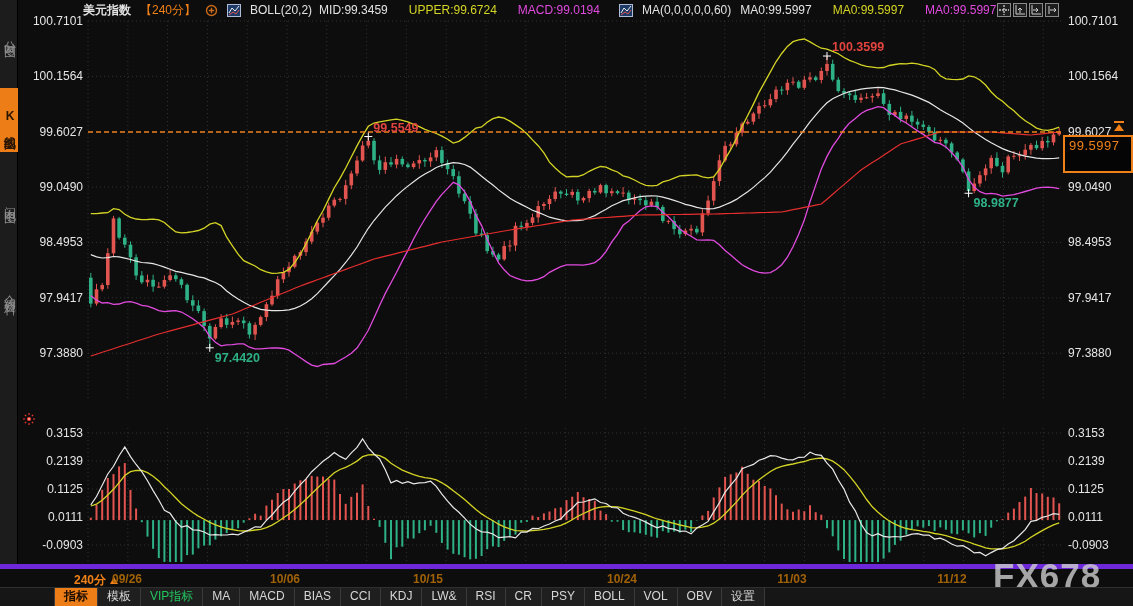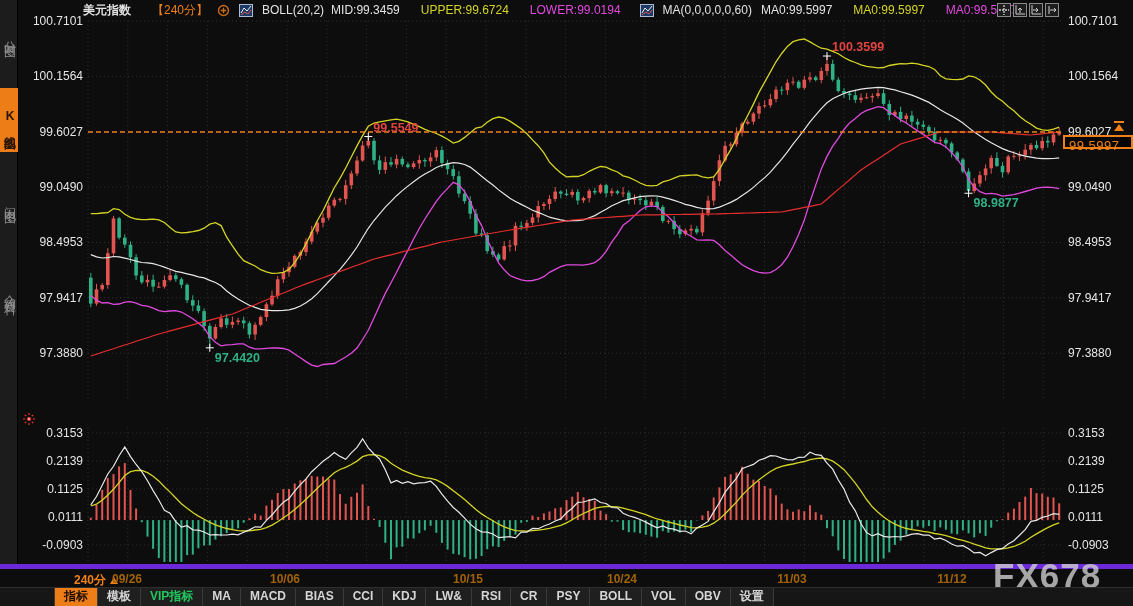--- a/index.html
+++ b/index.html
@@ -10,48 +10,48 @@
   }
   
   .sidebar{position:absolute;left:0;top:0;width:18px;height:565px;background:#1c1c1c;border-right:1px solid #000;}
   .side-item{
     position:absolute;left:0;width:18px;writing-mode:vertical-rl;text-orientation:upright;
     font-size:12px;letter-spacing:3px;color:#8f8f8f;text-align:center;cursor:pointer;padding:2px 0;
   }
   .side-item.active{background:#ed7d17;color:#2a1500;font-weight:bold;}
   
   .hdr{position:absolute;left:83px;top:0;height:20px;display:flex;align-items:center;gap:9px;font-size:12px;white-space:nowrap;}
-  .w{color:#e2e2e2;} .o{color:#f08018;margin-left:12px;} .y{color:#d4d426;} .m{color:#e04ade;}
+  .w{color:#e2e2e2;} .o{color:#f08018;} .y{color:#d4d426;} .m{color:#e04ade;}
   .hicon{display:inline-block;line-height:0;}
   .topright{position:absolute;left:997px;top:3px;display:flex;gap:2px;}
   .tbtn{width:14px;height:14px;border:1px solid #8a8a8a;background:#1d1d1d;display:flex;align-items:center;justify-content:center;cursor:pointer;}
   
   .ylab{position:absolute;font-size:12px;color:#e6e6e6;}
   .ylab.left{left:22px;width:61px;text-align:right;}
   .ylab.right{left:1068px;text-align:left;}
   
   .macdhdr{position:absolute;left:105px;top:407px;display:flex;gap:10px;font-size:12px;white-space:nowrap;}
   .blink{position:absolute;left:22px;top:412px;line-height:0;}
   
   .ptag{
-    position:absolute;left:1063px;top:135px;width:70px;height:14px;border:2px solid #f08018;
+    position:absolute;left:1063px;top:135px;width:70px;height:38px;border:2px solid #f08018;
     background:#050505;color:#f08018;font-size:13px;line-height:18px;padding-left:4px;letter-spacing:.5px;
   }
   .toplatest{position:absolute;left:1113px;top:121px;width:12px;height:11px;cursor:pointer;}
   .toplatest .bar{width:10px;height:2px;background:#f08018;margin:0 auto;}
   .toplatest .tri{width:0;height:0;margin:1px auto 0;border-left:5px solid transparent;border-right:5px solid transparent;border-bottom:7px solid #f08018;}
   
   .daterow{position:absolute;left:0;top:564px;width:1133px;height:23px;background:#0d0d0d;border-top:5px solid #6d28d9;}
   .tflabel{position:absolute;left:74px;top:3px;color:#f08018;font-size:12px;font-weight:bold;display:flex;align-items:center;gap:4px;}
   .tftri{width:0;height:0;border-left:4px solid transparent;border-right:4px solid transparent;border-bottom:7px solid #f08018;display:inline-block;}
   .dlab{position:absolute;top:3px;transform:translateX(-50%);font-size:12px;font-weight:bold;color:#a16207;}
   .toolbar{position:absolute;left:0;top:587px;width:1133px;height:19px;background:#161616;display:flex;padding-left:54px;border-top:1px solid #2f2f2f;}
   .tab{
     font-size:12px;color:#d6d6d6;line-height:17px;padding:0 9px;border-right:1px solid #3a3a3a;
-    background:#1f1f1f;cursor:pointer;white-space:nowrap;font-weight:bold;
+    background:#1f1f1f;cursor:pointer;white-space:nowrap;
   }
   .tab:first-child{border-left:1px solid #3a3a3a;}
   .tab.active{background:#ed7d17;color:#1c0e00;font-weight:bold;}
   .tab.vip{color:#22c55e;}
   .wm{position:absolute;left:993px;top:556px;font-size:35px;font-weight:bold;letter-spacing:1px;color:rgba(205,205,205,.8);}
   svg.chart{position:absolute;left:0;top:0;pointer-events:none;}
 </style>
 </head>
 <body>
 
@@ -76,21 +76,21 @@
     <span class="hicon">
       <svg width="14" height="13" viewBox="0 0 14 13">
           <rect x="0.5" y="0.5" width="13" height="12" fill="#1d3a66" stroke="#aebcd8"></rect>
           <polyline points="2,9 5,4 8,7 12,2" fill="none" stroke="#eee" stroke-width="1"></polyline>
           <polyline points="2,11 6,8 9,10 12,6" fill="none" stroke="#e2544f" stroke-width="1"></polyline>
         </svg>
     </span>
     <span class="w">BOLL(20,2)</span>
     <span class="w" style="margin-left:-2px">MID:99.3459</span>
     <span class="y" style="margin-left:12px">UPPER:99.6724</span>
-    <span class="m" style="margin-left:12px">LOWER:99.0194</span>
+    <span class="m" style="margin-left:12px">MACD:99.0194</span>
     <span class="hicon" style="margin-left:10px">
       <svg width="14" height="13" viewBox="0 0 14 13">
           <rect x="0.5" y="0.5" width="13" height="12" fill="#1d3a66" stroke="#aebcd8"></rect>
           <polyline points="2,9 5,4 8,7 12,2" fill="none" stroke="#eee" stroke-width="1"></polyline>
           <polyline points="2,11 6,8 9,10 12,6" fill="none" stroke="#e2544f" stroke-width="1"></polyline>
         </svg>
     </span>
     <span class="w">MA(0,0,0,0,0,60)</span>
     <span class="w">MA0:99.5997</span>
     <span class="y" style="margin-left:12px">MA0:99.5997</span>
@@ -780,21 +780,21 @@
       <div class="bar"></div>
       <div class="tri"></div>
     </div>
   <div class="ptag">99.5997</div>
 
   <div class="daterow">
     <span class="tflabel">
         <span>240分</span>
         <span class="tftri"></span>
       </span>
-    <span id="dates"><span class="dlab" style="left: 127px;">09/26</span><span class="dlab" style="left: 285px;">10/06</span><span class="dlab" style="left: 468px;">10/15</span><span class="dlab" style="left: 622px;">10/24</span><span class="dlab" style="left: 792px;">11/03</span><span class="dlab" style="left: 952px;">11/12</span></span>
+    <span id="dates"><span class="dlab" style="left: 127px;">09/26</span><span class="dlab" style="left: 285px;">10/06</span><span class="dlab" style="left: 428px;">10/15</span><span class="dlab" style="left: 622px;">10/24</span><span class="dlab" style="left: 792px;">11/03</span><span class="dlab" style="left: 952px;">11/12</span></span>
   </div>
 
   <div class="wm">FX678</div>
 
   <div class="toolbar" id="toolbar">
       <span class="tab active">指标</span>
       <span class="tab">模板</span>
       <span class="tab vip">VIP指标</span>
       <span class="tab">MA</span>
       <span class="tab">MACD</span>

